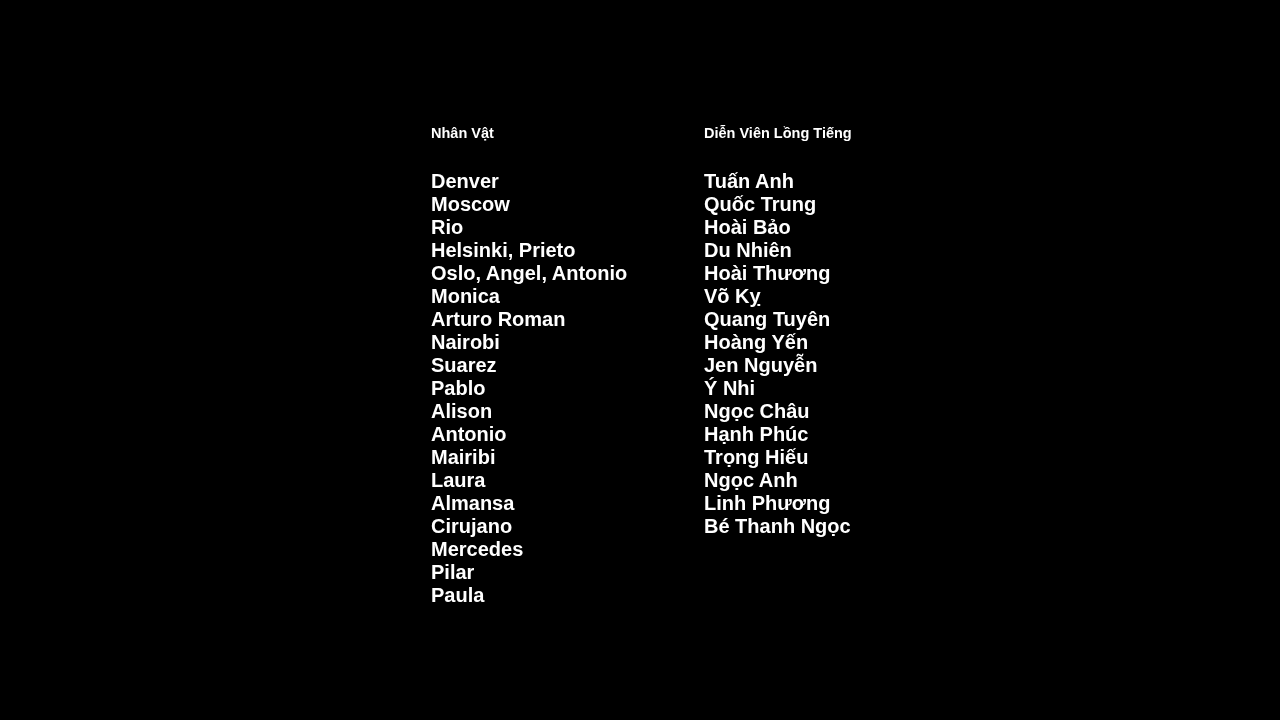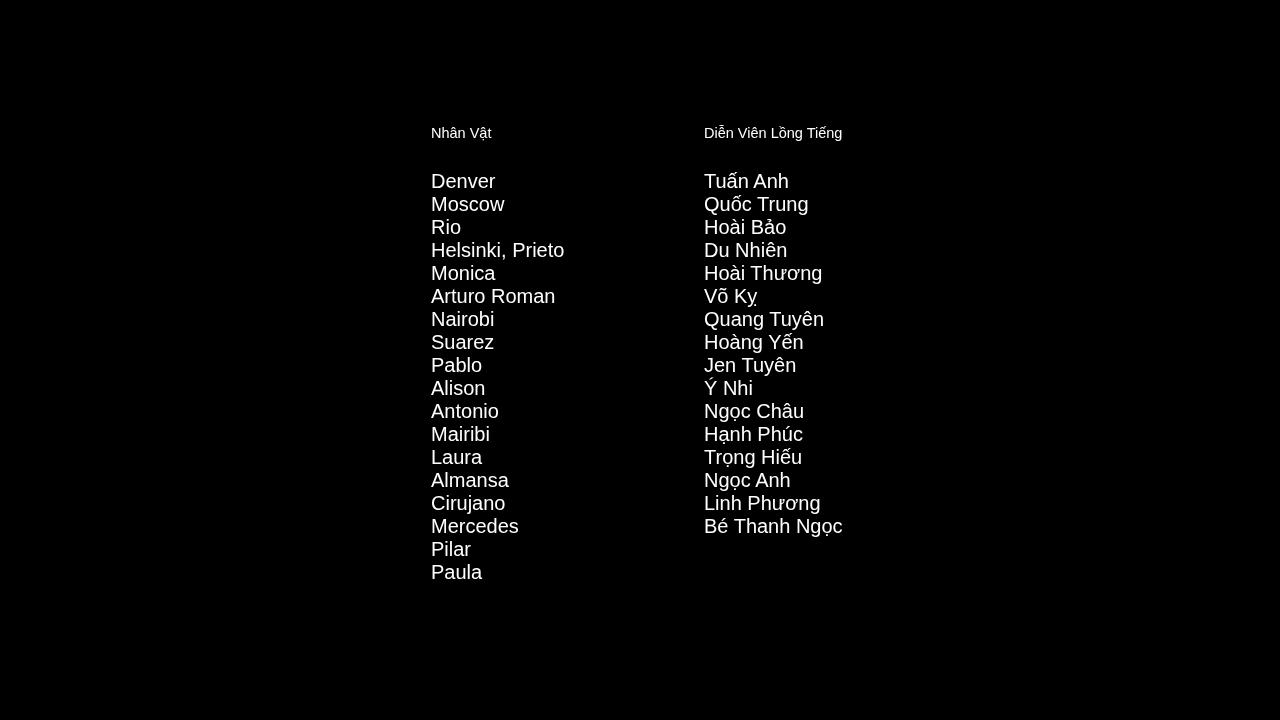--- a/index.html
+++ b/index.html
@@ -20,20 +20,21 @@
     height: 720px;
     background: #000000;
   }
   .credits-columns {
     position: absolute;
     left: 431px;
     top: 124px;
     display: flex;
     flex-direction: row;
     align-items: flex-start;
+    font-weight: bold;
   }
   .credits-column {
     display: flex;
     flex-direction: column;
   }
   .col-characters {
     width: 273px;
   }
   .col-voices {
     width: 320px;
@@ -57,20 +58,21 @@
 
 <div class="credits-stage">
   <div class="credits-columns">
 
     <div class="credits-column col-characters">
       <div class="column-header">Nhân Vật</div>
       <div class="credit-row">Denver</div>
       <div class="credit-row">Moscow</div>
       <div class="credit-row">Rio</div>
       <div class="credit-row">Helsinki, Prieto</div>
+      <div class="credit-row">Oslo, Angel, Antonio</div>
       <div class="credit-row">Monica</div>
       <div class="credit-row">Arturo Roman</div>
       <div class="credit-row">Nairobi</div>
       <div class="credit-row">Suarez</div>
       <div class="credit-row">Pablo</div>
       <div class="credit-row">Alison</div>
       <div class="credit-row">Antonio</div>
       <div class="credit-row">Mairibi</div>
       <div class="credit-row">Laura</div>
       <div class="credit-row">Almansa</div>
@@ -83,21 +85,21 @@
     <div class="credits-column col-voices">
       <div class="column-header">Diễn Viên Lồng Tiếng</div>
       <div class="credit-row">Tuấn Anh</div>
       <div class="credit-row">Quốc Trung</div>
       <div class="credit-row">Hoài Bảo</div>
       <div class="credit-row">Du Nhiên</div>
       <div class="credit-row">Hoài Thương</div>
       <div class="credit-row">Võ Kỵ</div>
       <div class="credit-row">Quang Tuyên</div>
       <div class="credit-row">Hoàng Yến</div>
-      <div class="credit-row">Jen Tuyên</div>
+      <div class="credit-row">Jen Nguyễn</div>
       <div class="credit-row">Ý Nhi</div>
       <div class="credit-row">Ngọc Châu</div>
       <div class="credit-row">Hạnh Phúc</div>
       <div class="credit-row">Trọng Hiếu</div>
       <div class="credit-row">Ngọc Anh</div>
       <div class="credit-row">Linh Phương</div>
       <div class="credit-row">Bé Thanh Ngọc</div>
     </div>
 
   </div>

